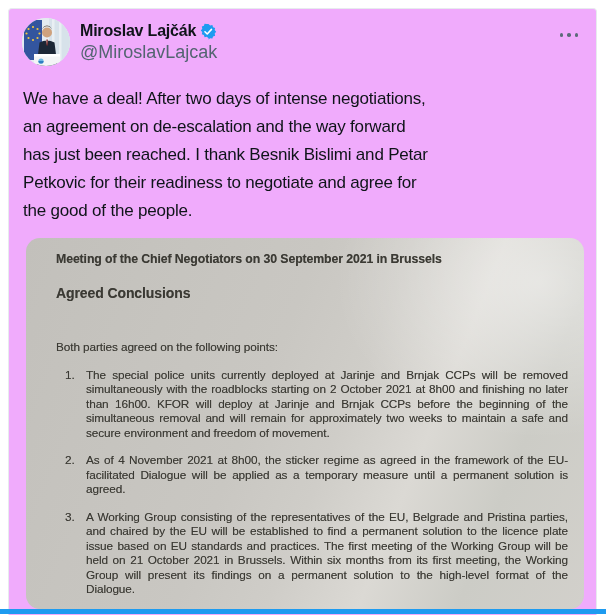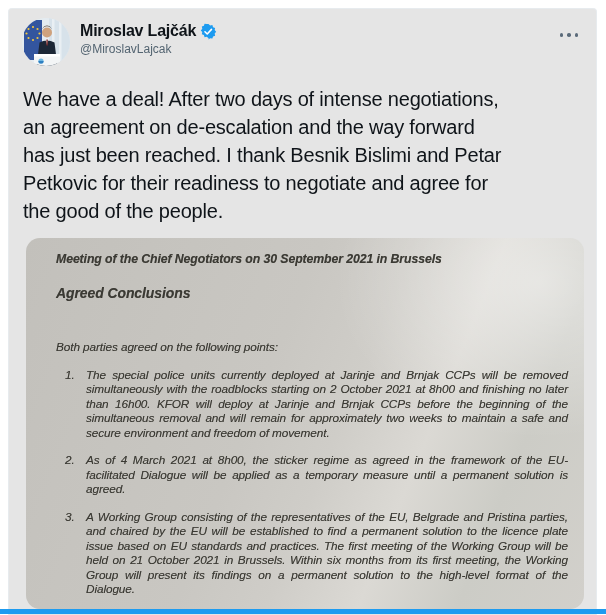--- a/index.html
+++ b/index.html
@@ -9,55 +9,55 @@
     height: 615px;
     background: #ffffff;
     overflow: hidden;
     font-family: "Liberation Sans", sans-serif;
   }
   .tweet-card {
     position: absolute;
     left: 8px; top: 8px;
     width: 589px; height: 607px;
     box-sizing: border-box;
-    background: #e5e5e5;
+    background: #f0abfc;
     border: 1px solid #e7ebee;
     border-bottom: none;
     border-radius: 4px 4px 0 0;
   }
   
   .avatar {
     position: absolute; left: 13px; top: 9px;
     width: 48px; height: 48px;
     border-radius: 50%;
     overflow: hidden;
     background: #dfe8ee;
   }
   .avatar svg { display: block; }
   .author-block { position: absolute; left: 71px; top: 13px; }
   .author-name-row { display: flex; align-items: center; gap: 4px; }
   .author-name {
     font-size: 16px; font-weight: 700; color: #0f1419; letter-spacing: -0.2px;
   }
   .verified { width: 17px; height: 17px; display: inline-block; }
-  .author-handle { font-size: 12px; color: #536471; margin-top: 2px; }
+  .author-handle { font-size: 18px; color: #536471; margin-top: 2px; }
   .more-button {
     position: absolute; right: 14px; top: 20px;
     display: flex; gap: 4px; padding: 4px;
     cursor: pointer;
   }
   .more-button .dot {
     width: 3.5px; height: 3.5px; border-radius: 50%;
     background: #5b6b7a;
   }
   
   .tweet-text {
     position: absolute; left: 14px; top: 76px;
     width: 566px;
-    font-size: 20px; line-height: 28px;
+    font-size: 17px; line-height: 28px;
     letter-spacing: -0.2px;
     color: #0f1419;
     white-space: pre-line;
   }
   
   .doc-photo {
     position: absolute; left: 17px; top: 229px;
     width: 558px; height: 371px;
     border-radius: 14px;
     overflow: hidden;
@@ -68,21 +68,20 @@
     cursor: pointer;
   }
   .doc-inner {
     position: absolute; left: 0; top: 0; right: 0; bottom: 0;
     padding: 12px 16px 0 30px;
     color: #3b3a34;
     font-size: 11.8px;
     line-height: 14.5px;
     letter-spacing: -0.1px;
     text-shadow: 0 0 0.6px rgba(64,62,55,0.55);
-    font-style: italic;
   }
   .doc-title { font-weight: 700; font-size: 12.3px; margin-top: 2px; }
   .doc-subtitle { font-weight: 700; font-size: 14px; margin-top: 19px; }
   .doc-intro { margin-top: 40px; }
   .doc-point { display: flex; margin: 13px 0 0 9px; }
   .doc-point .num { width: 21px; flex-shrink: 0; }
   .doc-point .ptext { flex: 1; text-align: justify; }
   
   .accent-bar {
     position: absolute; left: 0; top: 609px;
@@ -157,21 +156,21 @@
         <div class="doc-subtitle">Agreed Conclusions</div>
         <div class="doc-intro">Both parties agreed on the following points:</div>
 
         <div class="doc-point">
           <span class="num">1.</span>
           <span class="ptext">The special police units currently deployed at Jarinje and Brnjak CCPs will be removed simultaneously with the roadblocks starting on 2 October 2021 at 8h00 and finishing no later than 16h00. KFOR will deploy at Jarinje and Brnjak CCPs before the beginning of the simultaneous removal and will remain for approximately two weeks to maintain a safe and secure environment and freedom of movement.</span>
         </div>
 
         <div class="doc-point">
           <span class="num">2.</span>
-          <span class="ptext">As of 4 March 2021 at 8h00, the sticker regime as agreed in the framework of the EU-facilitated Dialogue will be applied as a temporary measure until a permanent solution is agreed.</span>
+          <span class="ptext">As of 4 November 2021 at 8h00, the sticker regime as agreed in the framework of the EU-facilitated Dialogue will be applied as a temporary measure until a permanent solution is agreed.</span>
         </div>
 
         <div class="doc-point">
           <span class="num">3.</span>
           <span class="ptext">A Working Group consisting of the representatives of the EU, Belgrade and Pristina parties, and chaired by the EU will be established to find a permanent solution to the licence plate issue based on EU standards and practices. The first meeting of the Working Group will be held on 21 October 2021 in Brussels. Within six months from its first meeting, the Working Group will present its findings on a permanent solution to the high-level format of the Dialogue.</span>
         </div>
       </div>
     </div>
 
   </article>

